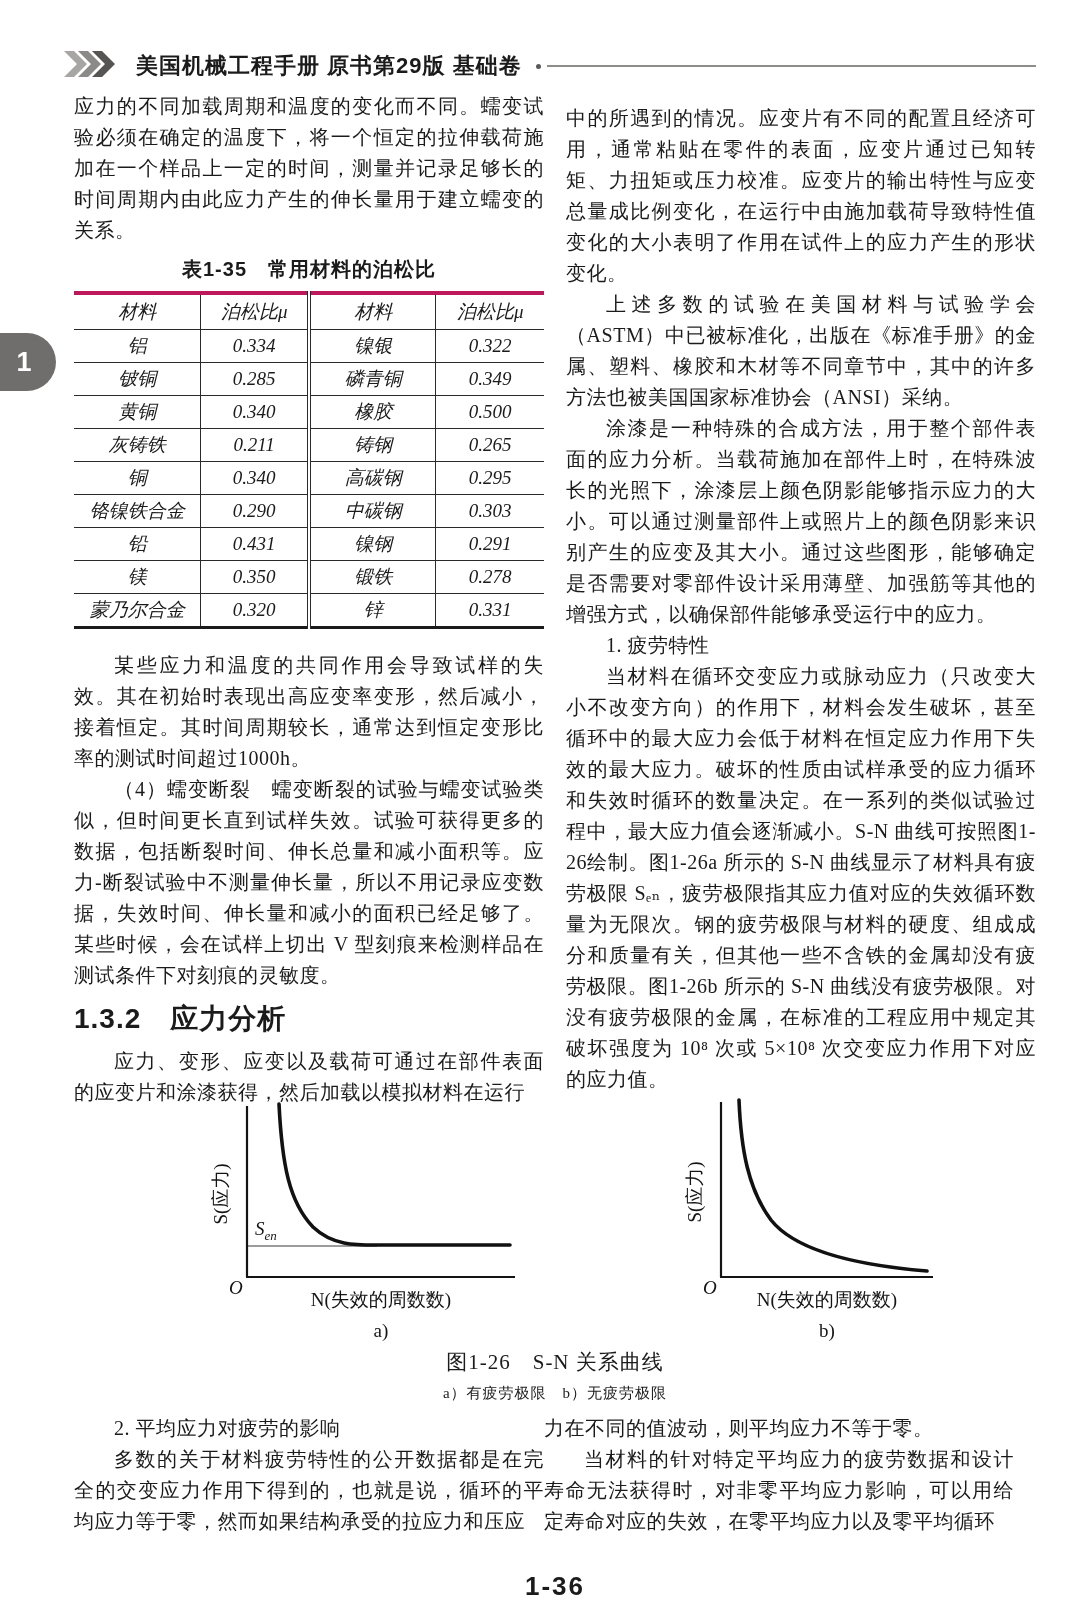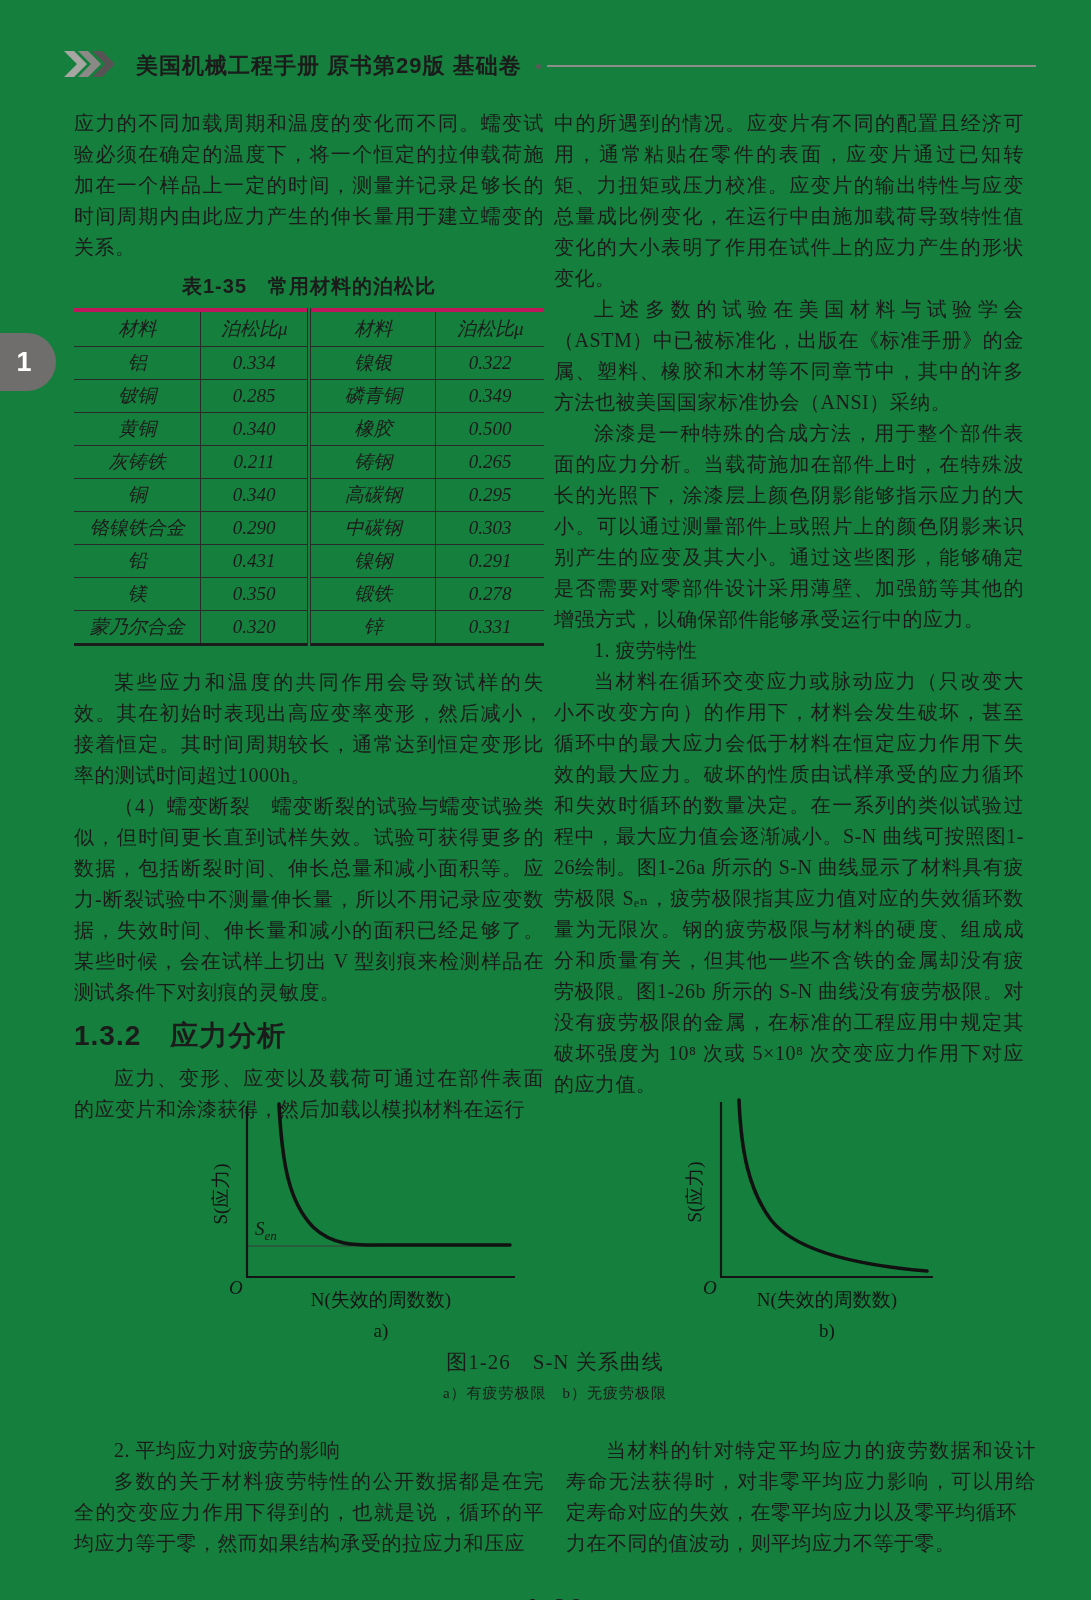--- a/index.html
+++ b/index.html
@@ -1,21 +1,21 @@
 <!DOCTYPE html>
 <html lang="zh"><head>
 <meta charset="utf-8">
 <style>
   html,body{margin:0;padding:0;}
   body{background:#e8e6e1;}
   .page{
     position:relative;
     width:1091px;height:1600px;
     margin:0 auto;
-    background:#15803d;
+    background:#ffffff;
     color:#1b1b1b;
     font-family:"Liberation Serif","DejaVu Serif",serif;
     overflow:hidden;
   }
   
   .header{
     display:flex;align-items:center;
     padding:46px 55px 0 62px;
     height:40px;
   }
@@ -39,21 +39,21 @@
     background:#6f6e6c;
     border-radius:0 29px 29px 0;
     color:#fff;
     font-family:"Liberation Sans","DejaVu Sans",sans-serif;
     font-weight:700;font-size:27px;
     display:flex;align-items:center;justify-content:center;
     padding-right:8px;box-sizing:border-box;
   }
   
   .content{padding:0 55px 0 74px;}
-  .cols{display:flex;gap:10px;margin-top:22px;height:982px;}
+  .cols{display:flex;gap:22px;margin-top:22px;height:982px;align-items:center;}
   .col{width:470px;}
   p.body-p{
     margin:0;
     font-size:20px;line-height:31px;
     letter-spacing:0.5px;
     text-align:justify;
   }
   .ind{text-indent:2em;}
   h3.sec{
     font-family:"Liberation Sans","DejaVu Sans",sans-serif;
@@ -91,21 +91,21 @@
   table.ptable .c4{width:23%;}
   
   .fig-strip{position:relative;height:248px;margin-top:4px;}
   .fig{position:absolute;top:0;}
   .fig-a{left:133px;}
   .fig-b{left:607px;}
   .fig svg text{font-family:"Liberation Serif","DejaVu Serif",serif;fill:#141414;}
   .caption-block{text-align:center;margin-top:6px;}
   .fig-caption{font-size:21px;letter-spacing:1px;margin:0;}
   .fig-subcaption{font-size:15px;letter-spacing:1px;margin:8px 0 0 0;}
-  .bottom-cols{display:flex;gap:22px;margin-top:32px;height:142px;}
+  .bottom-cols{display:flex;margin-top:10px;height:142px;}
   
   .footer{
     text-align:center;margin-top:16px;
     font-family:"Liberation Sans","DejaVu Sans",sans-serif;
     font-weight:700;font-size:26px;letter-spacing:2px;
   }
 </style>
 </head>
 <body>
 
@@ -256,20 +256,20 @@
       <p class="fig-caption">图1-26　S-N 关系曲线</p>
       <p class="fig-subcaption">a）有疲劳极限　b）无疲劳极限</p>
     </div>
 
     <div class="bottom-cols">
       <div class="col">
         <p class="body-p ind">2. 平均应力对疲劳的影响</p>
         <p class="body-p ind">多数的关于材料疲劳特性的公开数据都是在完全的交变应力作用下得到的，也就是说，循环的平均应力等于零，然而如果结构承受的拉应力和压应</p>
       </div>
       <div class="col">
+        <p class="body-p">力在不同的值波动，则平均应力不等于零。</p>
         <p class="body-p ind">当材料的针对特定平均应力的疲劳数据和设计寿命无法获得时，对非零平均应力影响，可以用给定寿命对应的失效，在零平均应力以及零平均循环</p>
-        <p class="body-p">力在不同的值波动，则平均应力不等于零。</p>
       </div>
     </div>
 
     <div class="footer">1-36</div>
   </div>
 </div>
 
 </body></html>

